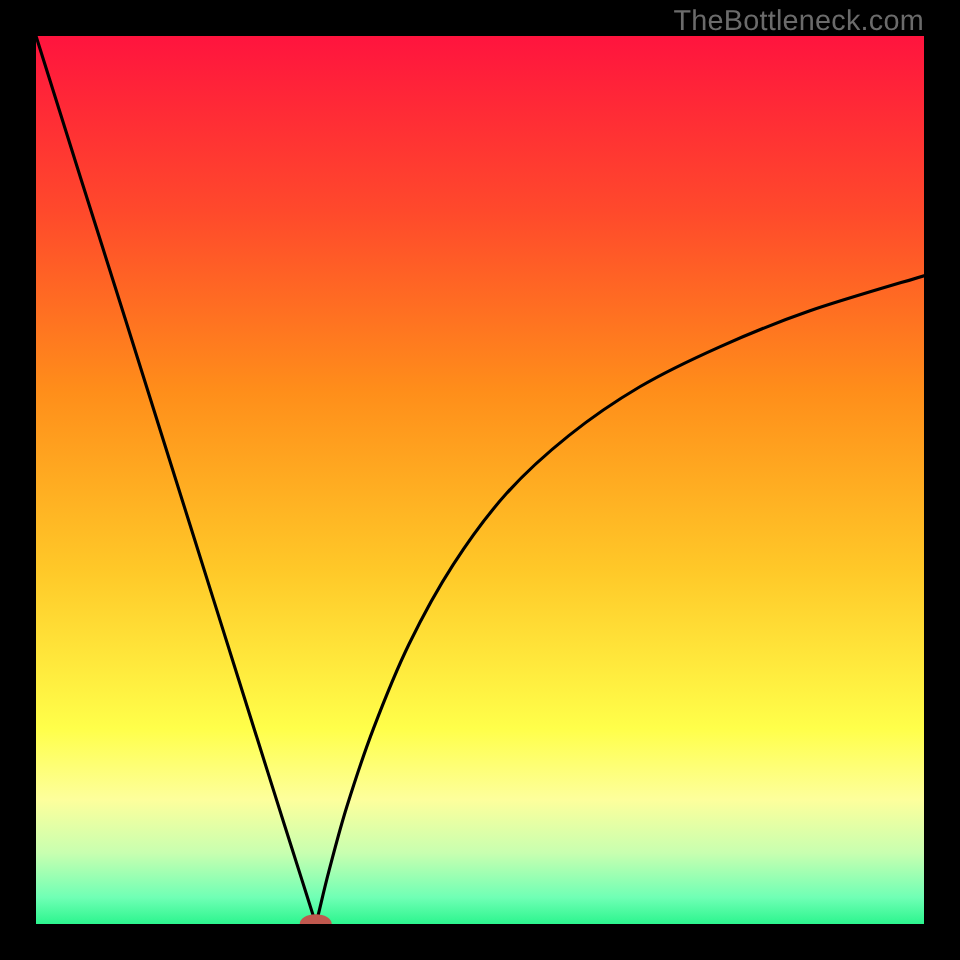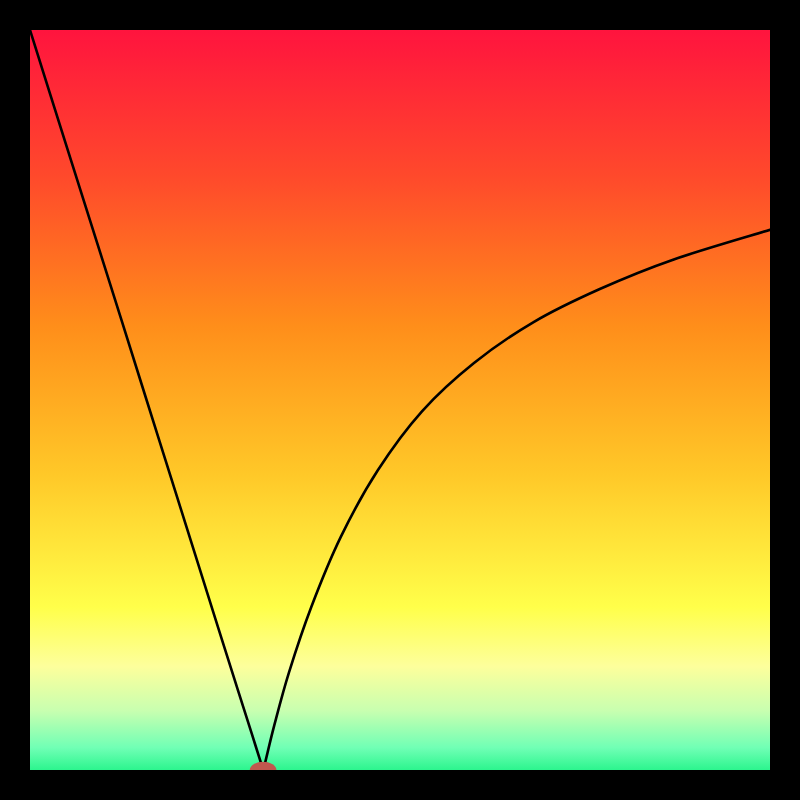--- a/index.html
+++ b/index.html
@@ -36,20 +36,21 @@
   }
   svg {
     display: block;
   }
 </style>
 </head>
 <body>
 
 <div class="frame">
 
+  <div class="watermark">TheBottleneck.com</div>
 
   <div class="plot-area">
     <svg id="chart-svg" width="740" height="740" viewBox="0 0 740 740" preserveAspectRatio="none">
       <defs>
         <linearGradient id="bg-grad" x1="0" y1="0" x2="0" y2="1">
             <stop offset="0%" stop-color="#ff143e"></stop>
             <stop offset="20%" stop-color="#ff4a2b"></stop>
             <stop offset="40%" stop-color="#ff8e1a"></stop>
             <stop offset="60%" stop-color="#ffc828"></stop>
             <stop offset="78%" stop-color="#ffff4a"></stop>

